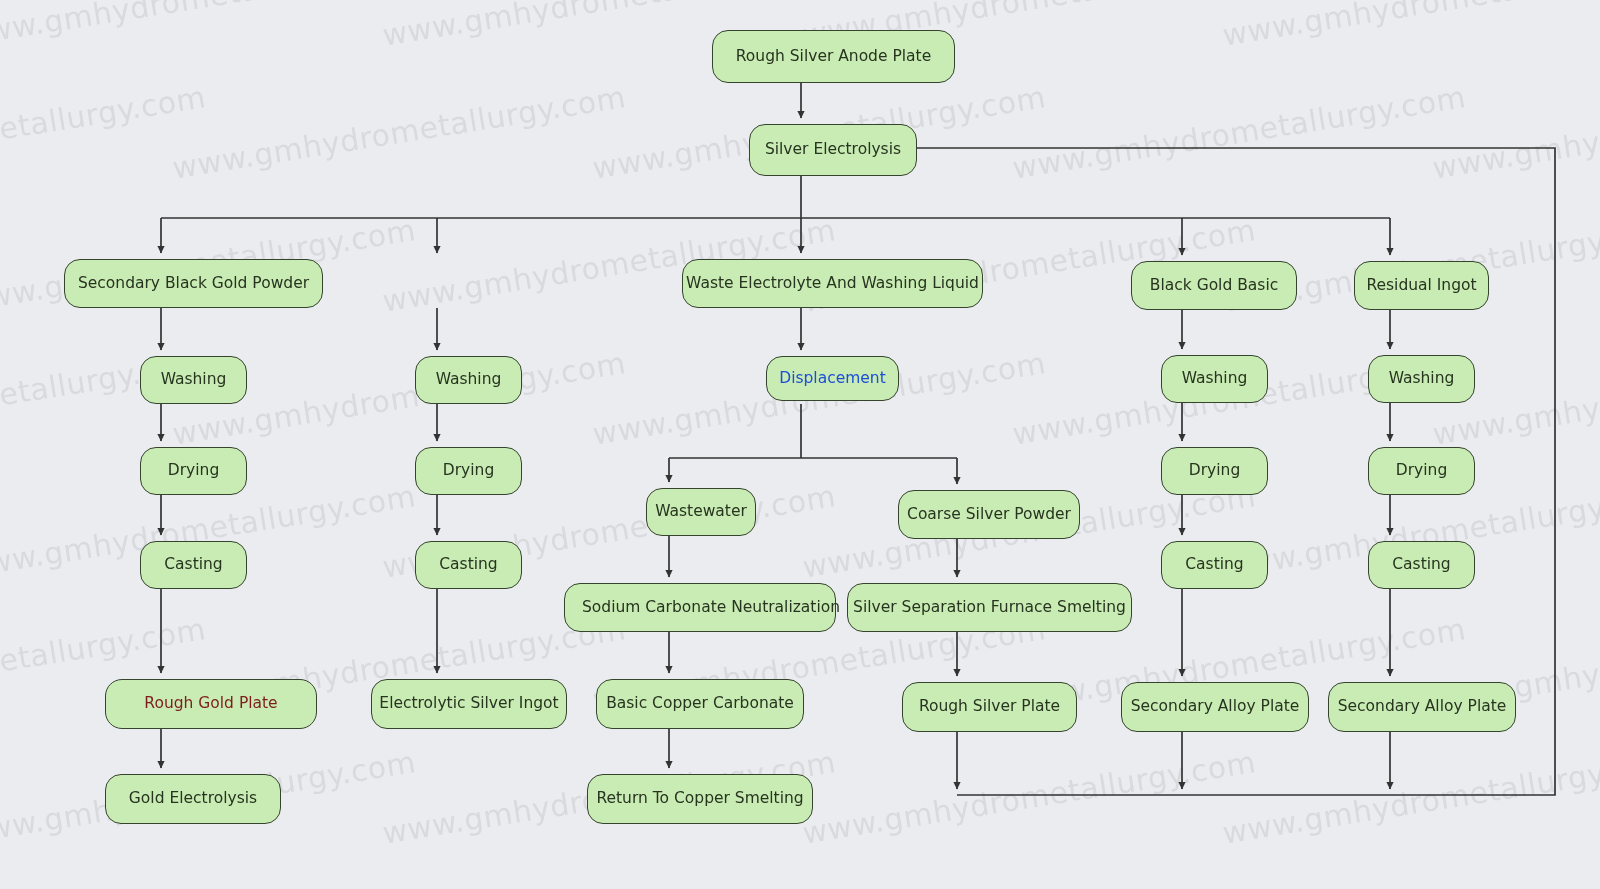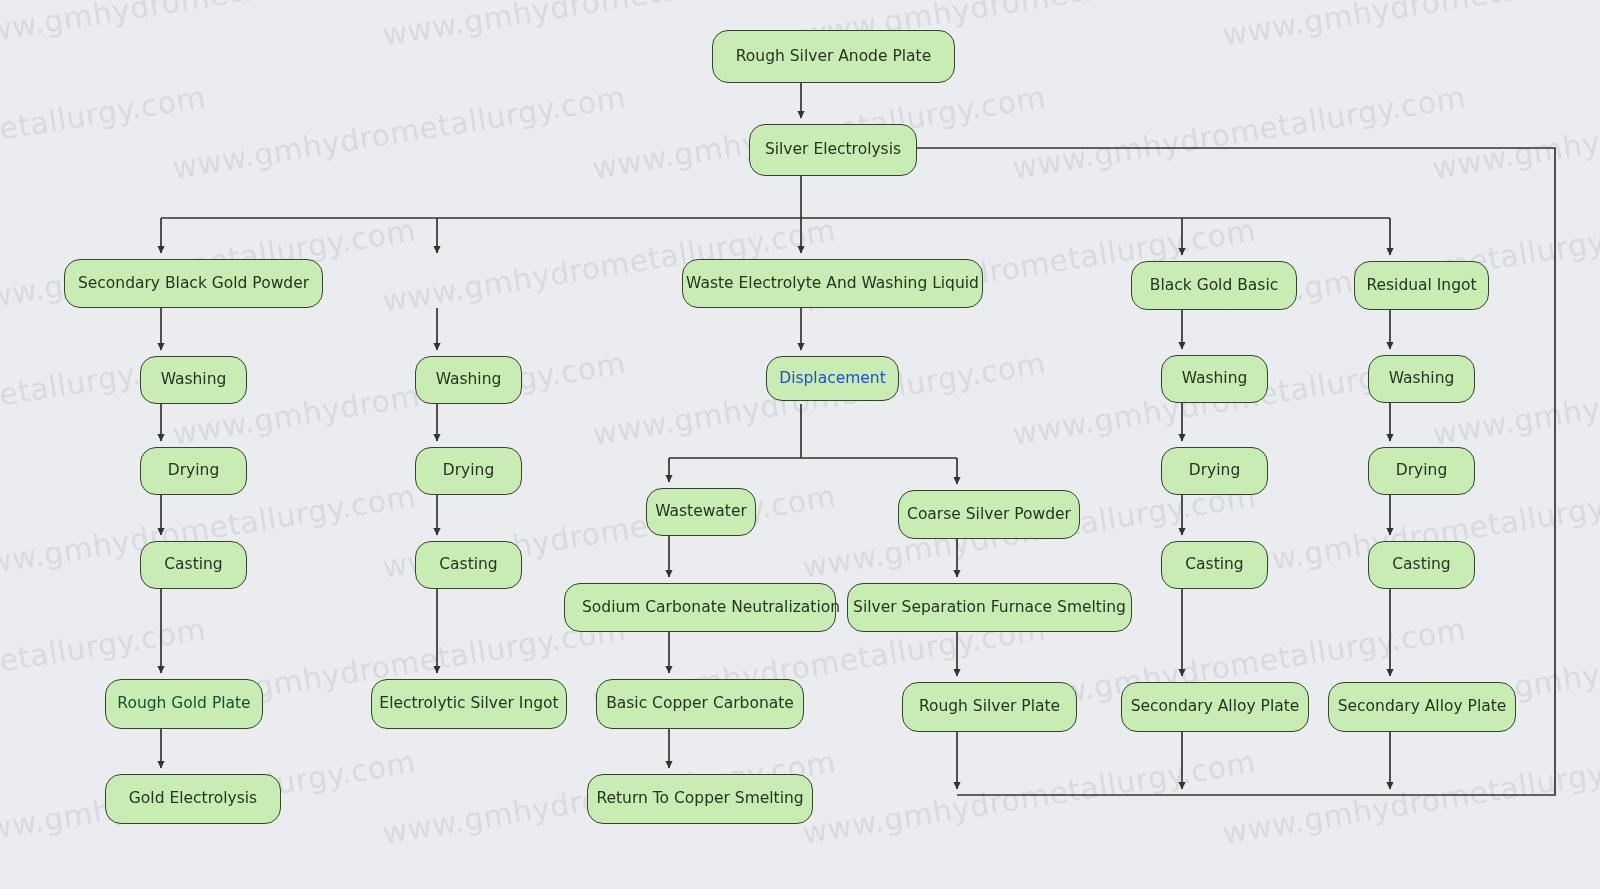--- a/index.html
+++ b/index.html
@@ -194,21 +194,21 @@
       </div>
       <div class="node" style="left: 108px; top: 356px; width: 107px; height: 48px; background: rgb(201, 236, 180); border-color: rgb(54, 68, 47); color: rgb(39, 52, 31);">
         <span>Washing</span>
       </div>
       <div class="node" style="left: 108px; top: 447px; width: 107px; height: 48px; background: rgb(201, 236, 180); border-color: rgb(54, 68, 47); color: rgb(39, 52, 31);">
         <span>Drying</span>
       </div>
       <div class="node" style="left: 108px; top: 541px; width: 107px; height: 48px; background: rgb(201, 236, 180); border-color: rgb(54, 68, 47); color: rgb(39, 52, 31);">
         <span>Casting</span>
       </div>
-      <div class="node" style="left: 73px; top: 679px; width: 158px; height: 50px; background: rgb(201, 236, 180); border-color: rgb(54, 68, 47); color: #14532d;">
+      <div class="node" style="left: 73px; top: 679px; width: 212px; height: 50px; background: rgb(201, 236, 180); border-color: rgb(54, 68, 47); color: #7f1d1d; border-radius: 17px;">
         <span>Rough Gold Plate</span>
       </div>
       <div class="node" style="left: 73px; top: 774px; width: 176px; height: 50px; background: rgb(201, 236, 180); border-color: rgb(54, 68, 47); color: rgb(39, 52, 31);">
         <span>Gold Electrolysis</span>
       </div>
       <div class="node" style="left: 383px; top: 356px; width: 107px; height: 48px; background: rgb(201, 236, 180); border-color: rgb(54, 68, 47); color: rgb(39, 52, 31);">
         <span>Washing</span>
       </div>
       <div class="node" style="left: 383px; top: 447px; width: 107px; height: 48px; background: rgb(201, 236, 180); border-color: rgb(54, 68, 47); color: rgb(39, 52, 31);">
         <span>Drying</span>

